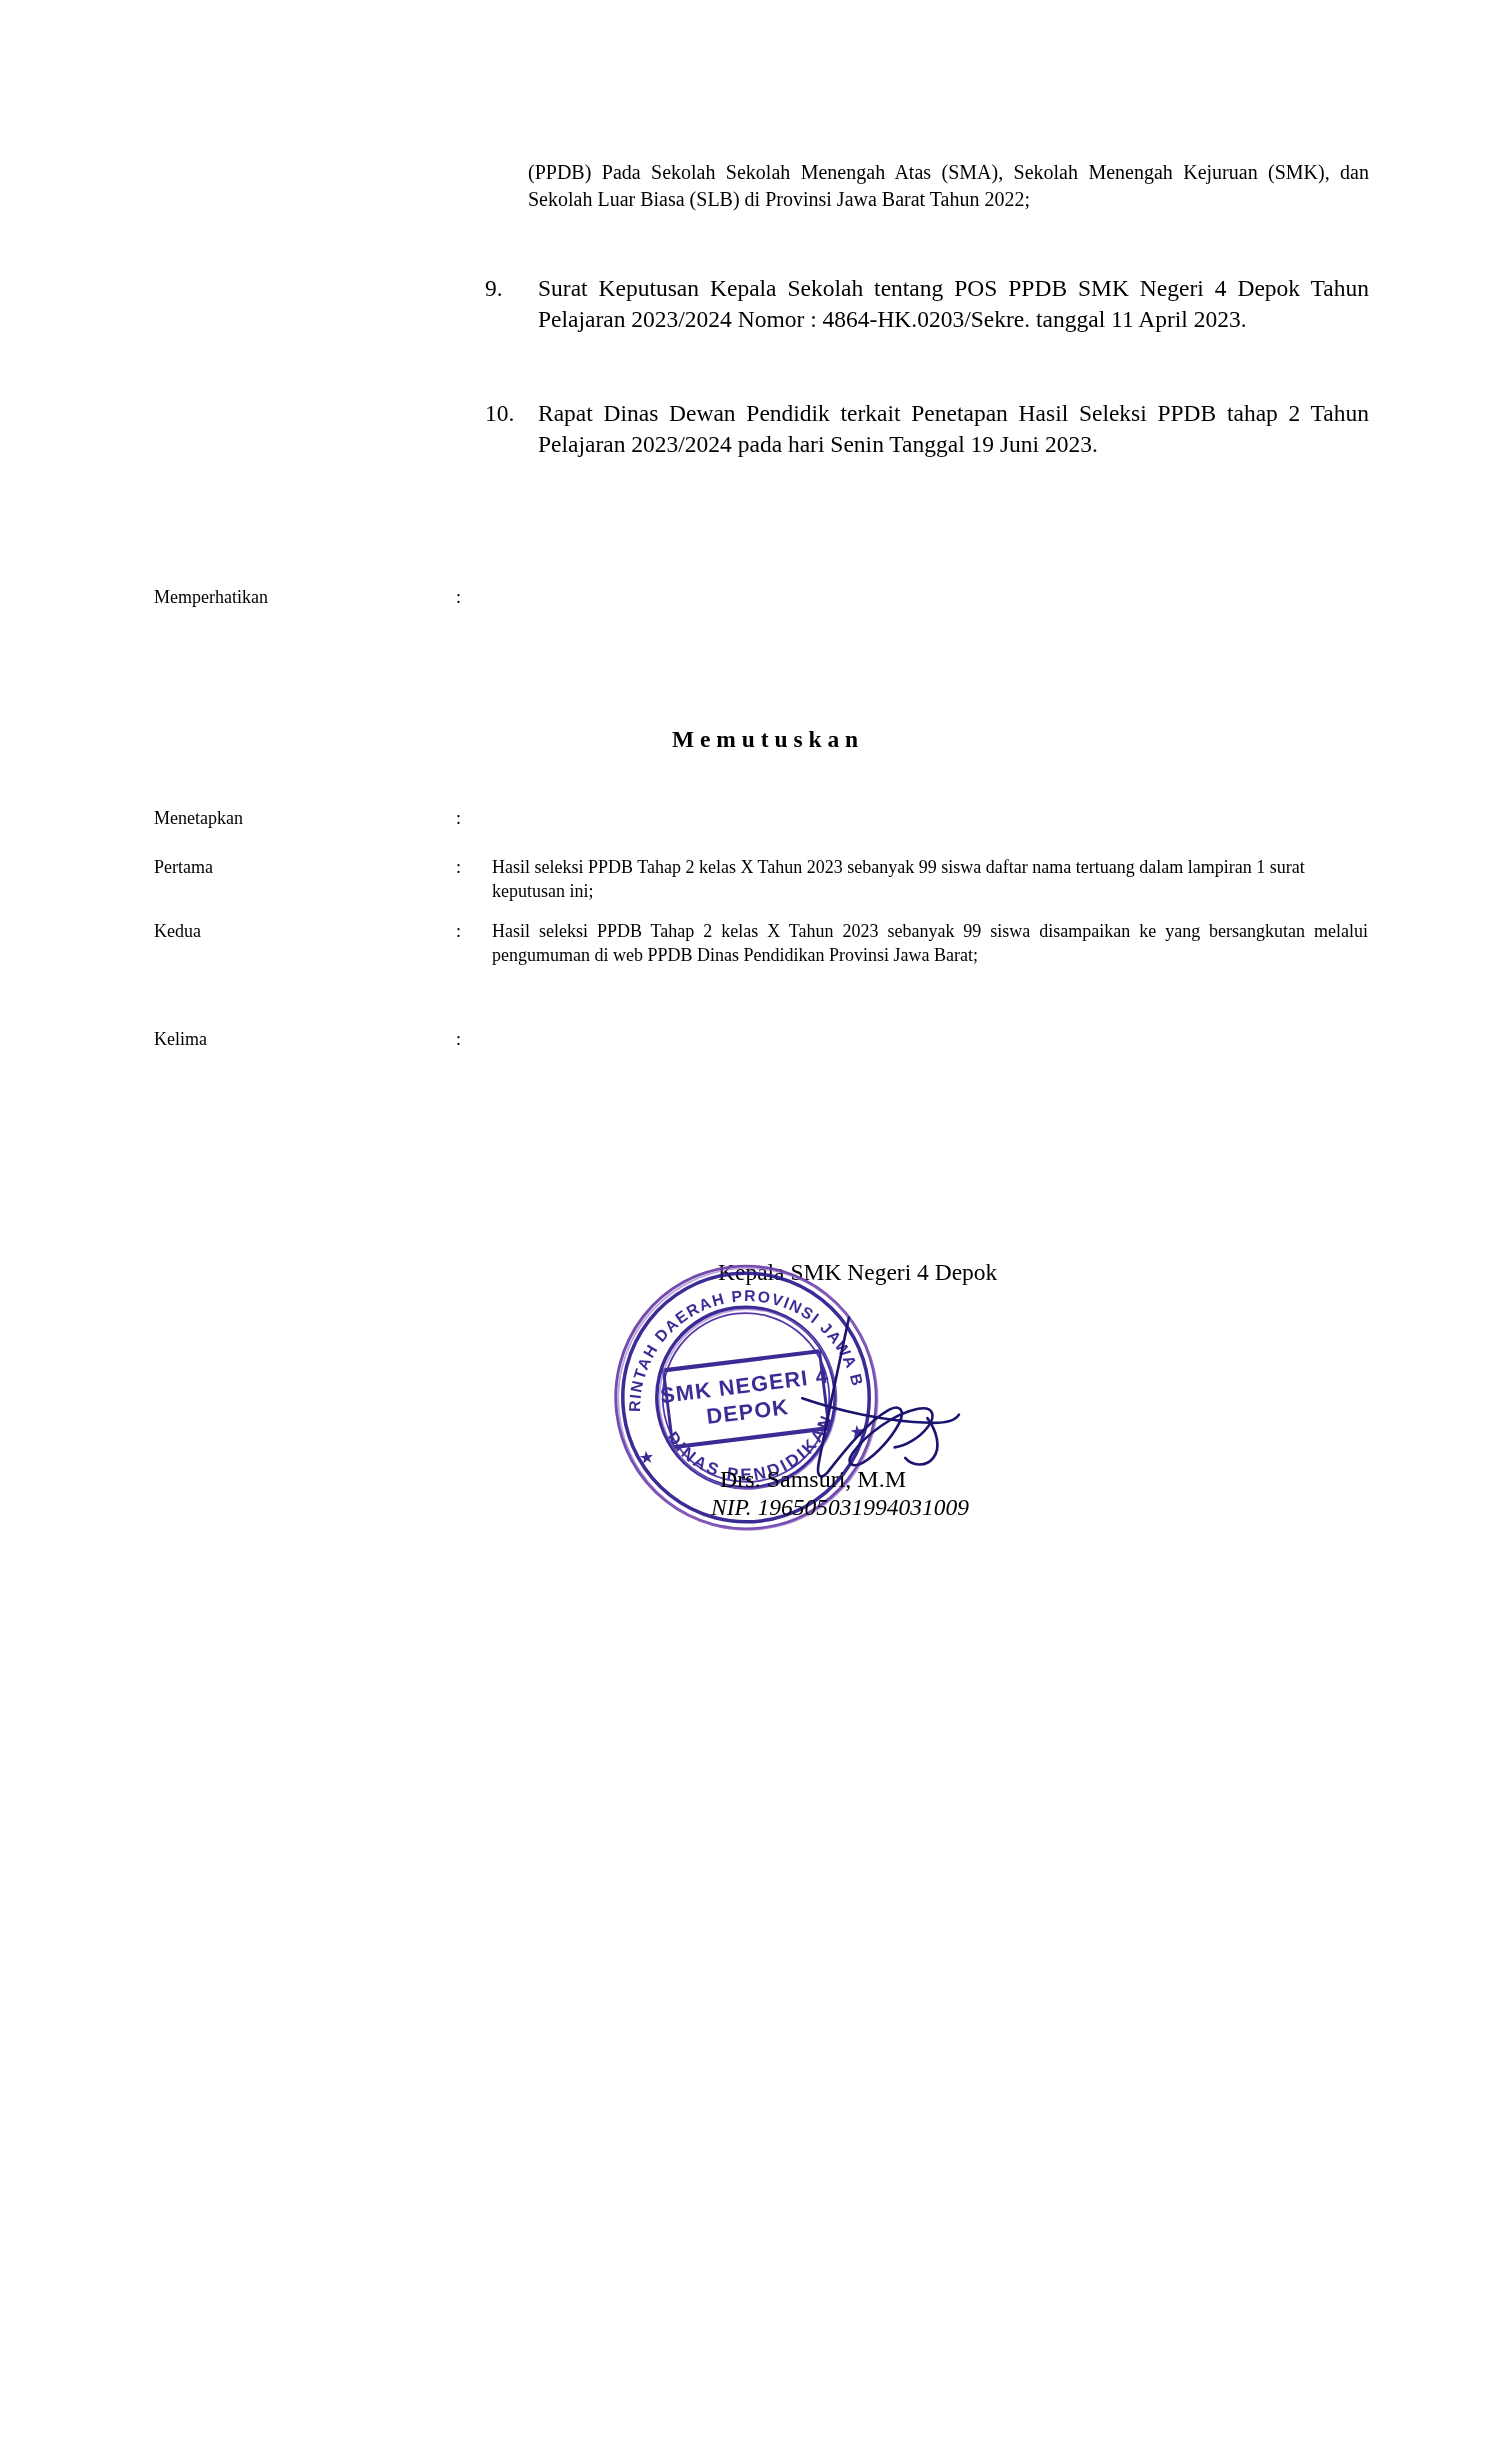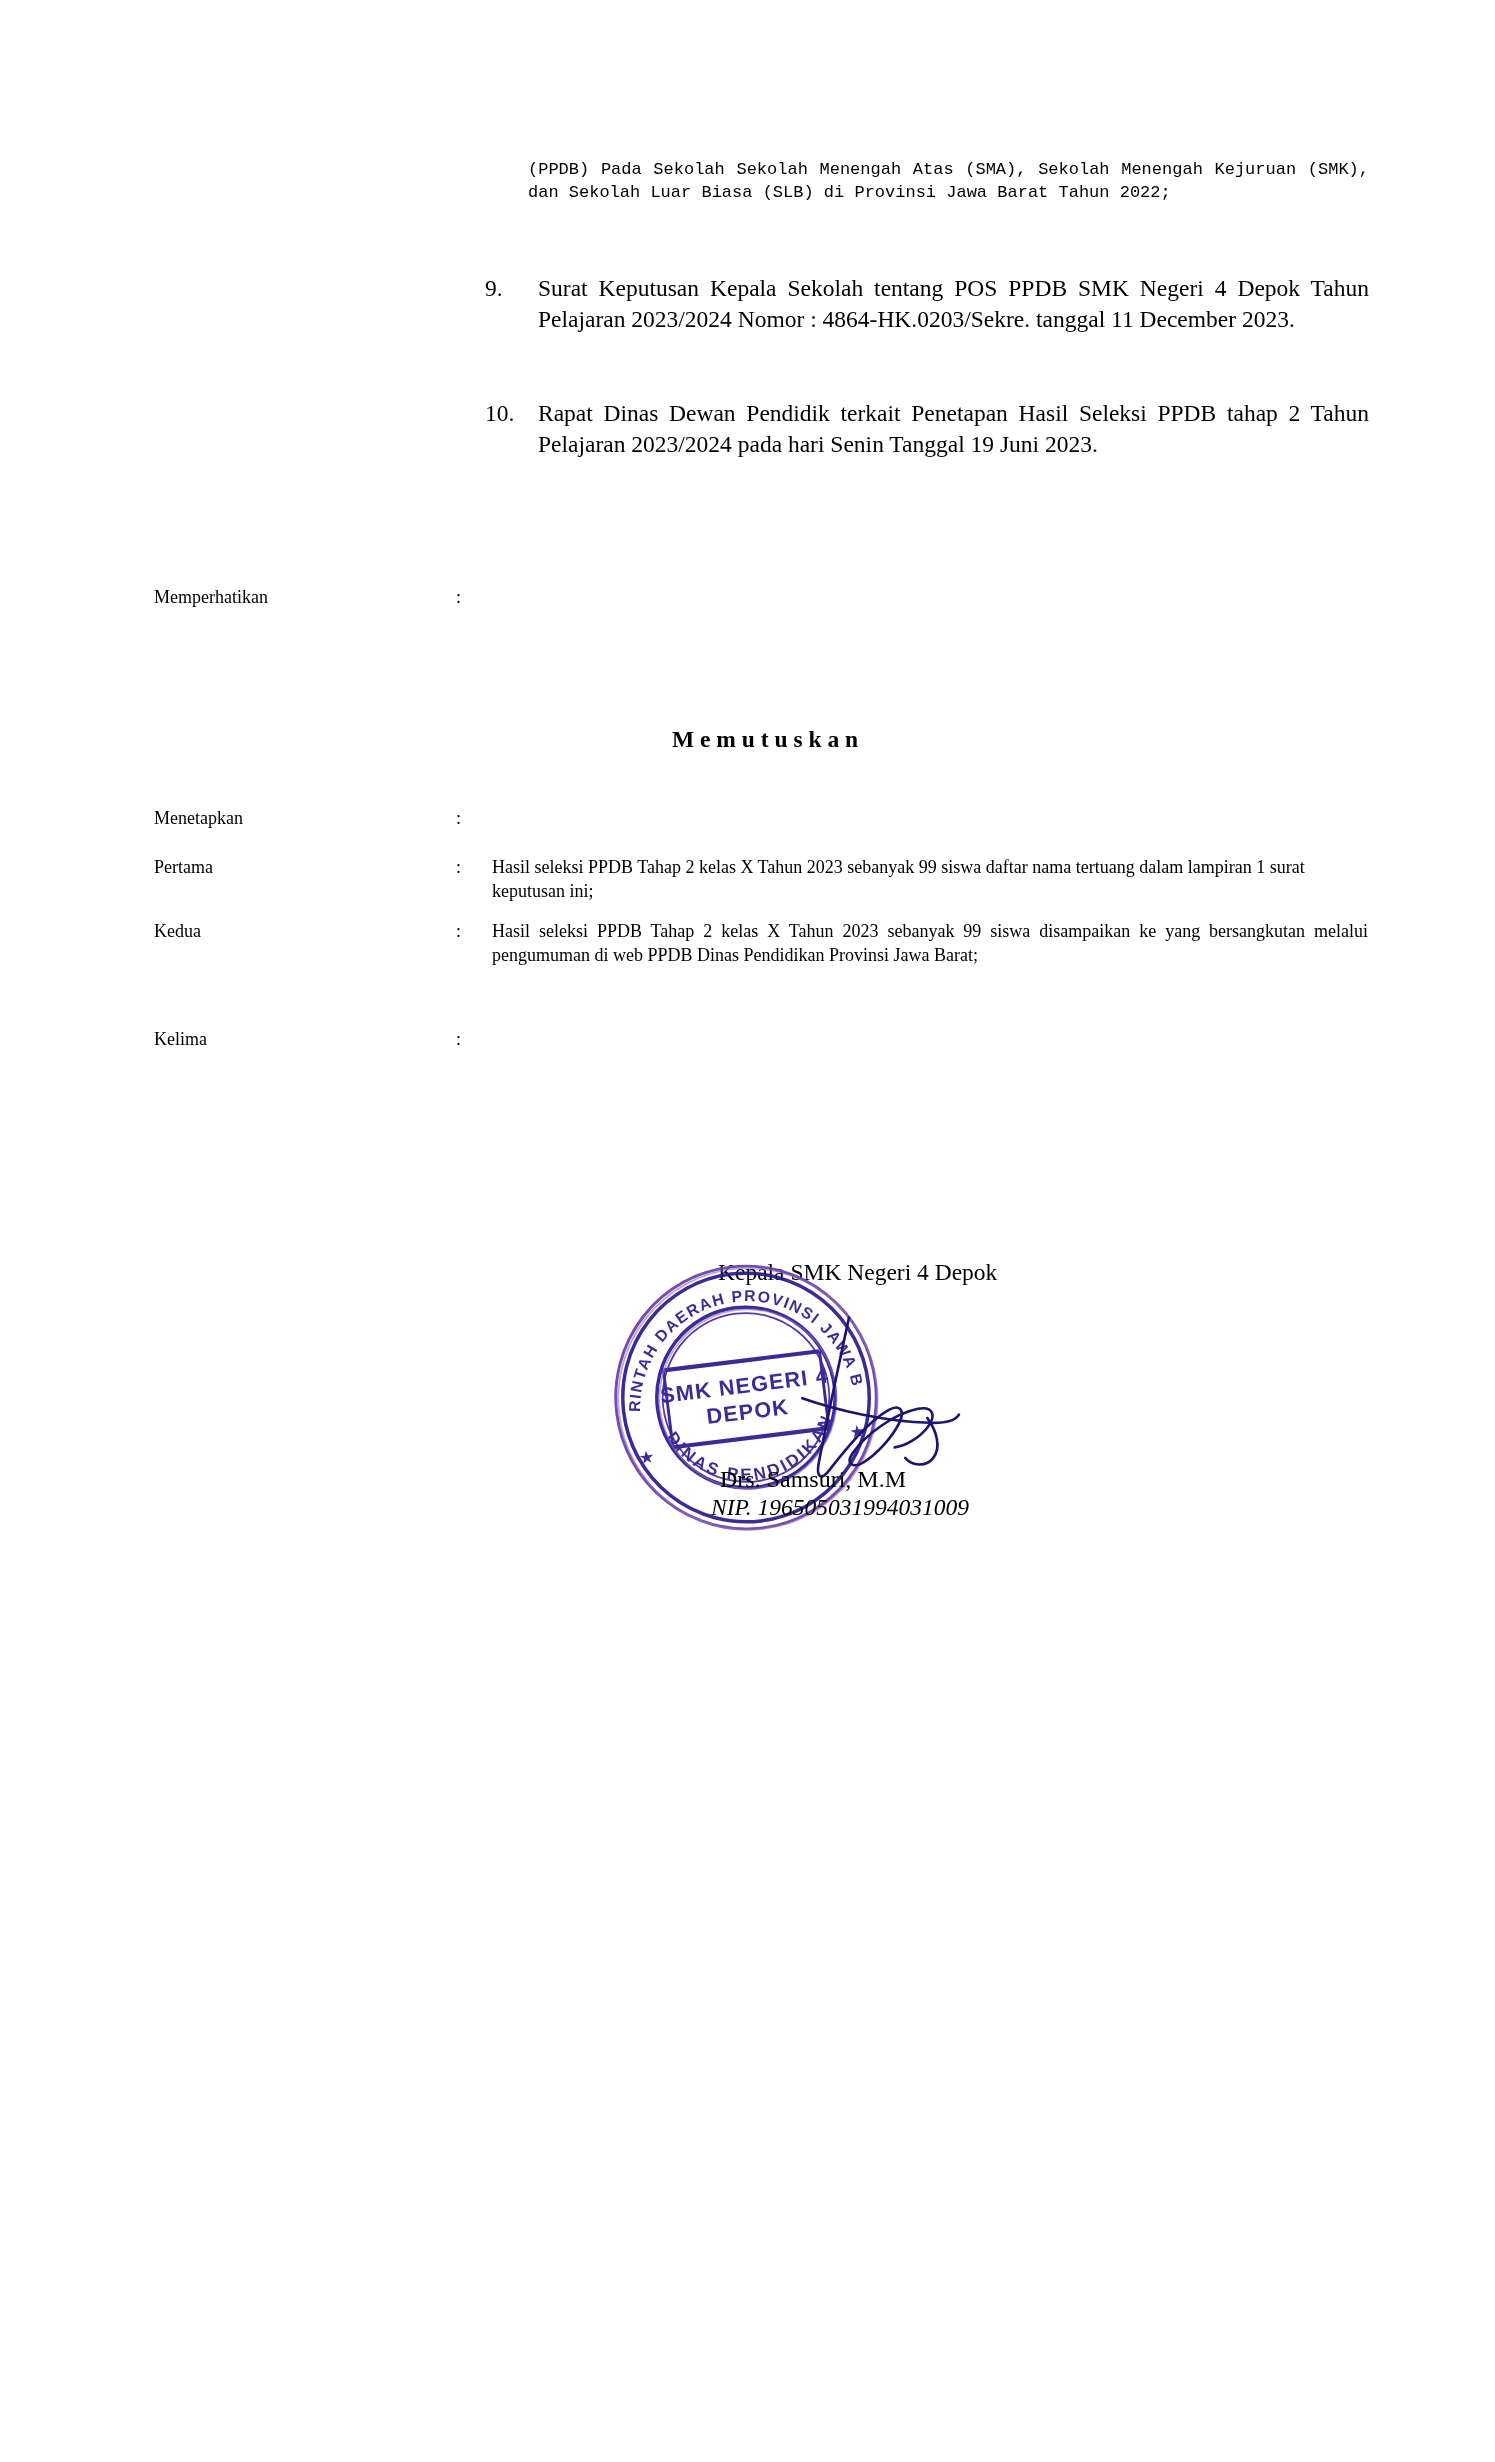--- a/index.html
+++ b/index.html
@@ -13,21 +13,21 @@
   }
   .page{position:absolute;left:0;top:0;width:1495px;height:2462px;}
 
   
   .just{text-align:justify;text-justify:inter-word;}
 
   
   #considerations{position:absolute;left:0;top:0;width:1495px;}
   .cont-para{
     position:absolute;left:528px;top:159px;width:841px;
-    font-size:17px;line-height:1.34;font-family:Liberation Mono, monospace;
+    font-size:20px;line-height:1.34;
   }
   .num-item{position:absolute;font-size:23.5px;line-height:1.34;}
   .num-item .num{position:absolute;left:0;top:0;width:42px;text-align:left;}
   .num-item .body{margin-left:53px;display:block;}
   #item-9{left:485px;top:273px;width:884px;}
   #item-10{left:485px;top:398px;width:884px;}
 
   
   .lblrow{position:absolute;font-size:18px;line-height:1.34;}
   .lblrow .lbl{position:absolute;left:0;top:0;width:281px;}
@@ -81,21 +81,21 @@
 <body>
 
 <div class="page">
 
   <div id="considerations">
 
     <div class="cont-para just">(PPDB) Pada Sekolah  Sekolah Menengah Atas (SMA), Sekolah Menengah Kejuruan (SMK), dan Sekolah Luar Biasa (SLB) di Provinsi Jawa Barat Tahun 2022;</div>
 
     <div class="num-item just" id="item-9">
       <span class="num">9.</span>
-      <span class="body just">Surat Keputusan Kepala Sekolah tentang POS PPDB SMK Negeri 4 Depok Tahun Pelajaran 2023/2024 Nomor :  4864-HK.0203/Sekre. tanggal  11 December 2023.</span>
+      <span class="body just">Surat Keputusan Kepala Sekolah tentang POS PPDB SMK Negeri 4 Depok Tahun Pelajaran 2023/2024 Nomor :  4864-HK.0203/Sekre. tanggal  11 April 2023.</span>
     </div>
 
     <div class="num-item just" id="item-10">
       <span class="num">10.</span>
       <span class="body just">Rapat Dinas Dewan Pendidik terkait Penetapan Hasil Seleksi PPDB tahap 2 Tahun Pelajaran 2023/2024 pada hari Senin Tanggal 19 Juni 2023.</span>
     </div>
   </div>
 
   <div class="lblrow" id="memperhatikan">
     <span class="lbl">Memperhatikan</span>

